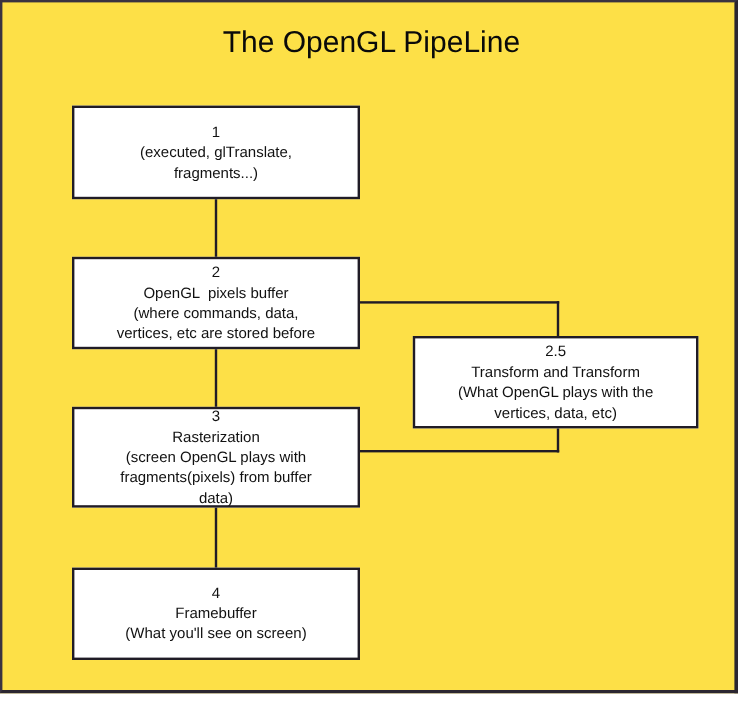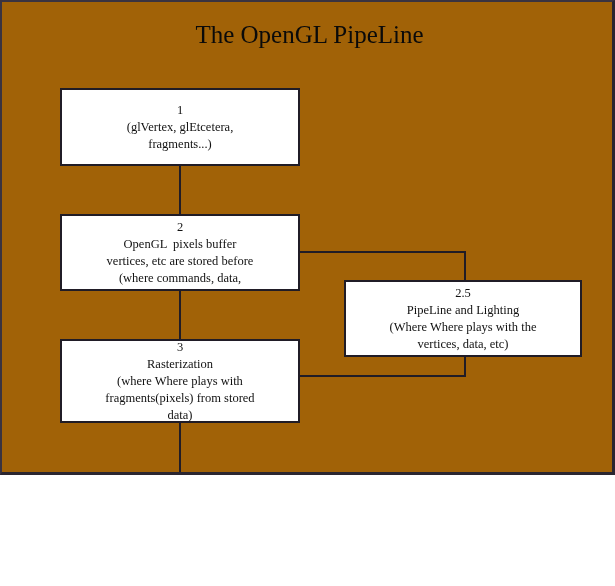--- a/index.html
+++ b/index.html
@@ -3,29 +3,29 @@
 <meta charset="utf-8">
 <style>
   html, body {
     margin: 0;
     padding: 0;
     background: #ffffff;
   }
   #canvas {
     position: relative;
     width: 615px;
-    height: 475px;
-    background: #a16207;
+    height: 578px;
+    background: #fde047;
     box-sizing: border-box;
     border-top: 2px solid #3a3340;
     border-left: 2px solid #3a3340;
     border-right: 3px solid #2b2630;
     border-bottom: 3px solid #2b2630;
     overflow: hidden;
-    font-family: Liberation Serif, serif;
+    font-family: Liberation Sans, sans-serif;
   }
   #title {
     position: absolute;
     left: 0;
     top: 18px;
     width: 615px;
     text-align: center;
     font-size: 25px;
     color: #0a0a0a;
     font-weight: normal;
@@ -72,44 +72,45 @@
   <div class="conn v" style="left:177px; top:420px; height:53px;"></div>
 
   <div class="conn h" style="left:296px; top:249px; width:168px;"></div>
   <div class="conn v" style="left:462px; top:249px; height:32px;"></div>
 
   <div class="conn v" style="left:462px; top:354px; height:21px;"></div>
   <div class="conn h" style="left:296px; top:373px; width:168px;"></div>
 
   <div class="node" style="left:58px; top:86px; width:240px; height:78px;">
     <span class="ln">1</span>
-    <span class="ln">(glVertex, glEtcetera,</span>
+    <span class="ln">(executed, glTranslate,</span>
     <span class="ln">fragments...)</span>
   </div>
 
   <div class="node" style="left:58px; top:212px; width:240px; height:77px;">
     <span class="ln">2</span>
     <span class="ln">OpenGL  pixels buffer</span>
+    <span class="ln">(where commands, data,</span>
     <span class="ln">vertices, etc are stored before</span>
-    <span class="ln">(where commands, data,</span>
   </div>
 
   <div class="node" style="left:342px; top:278px; width:238px; height:77px;justify-content:center;">
     <span class="ln">2.5</span>
-    <span class="ln">PipeLine and Lighting</span>
-    <span class="ln">(Where Where plays with the</span>
+    <span class="ln">Transform and Transform</span>
+    <span class="ln">(What OpenGL plays with the</span>
     <span class="ln">vertices, data, etc)</span>
   </div>
 
   <div class="node" style="left:58px; top:337px; width:240px; height:84px;">
     <span class="ln">3</span>
     <span class="ln">Rasterization</span>
-    <span class="ln">(where Where plays with</span>
-    <span class="ln">fragments(pixels) from stored</span>
+    <span class="ln">(screen OpenGL plays with</span>
+    <span class="ln">fragments(pixels) from buffer</span>
     <span class="ln">data)</span>
   </div>
 
   <div class="node" style="left:58px; top:471px; width:240px; height:77px;">
     <span class="ln">4</span>
     <span class="ln">Framebuffer</span>
+    <span class="ln">(What you'll see on screen)</span>
   </div>
 
 </div>
 
 </body></html>

